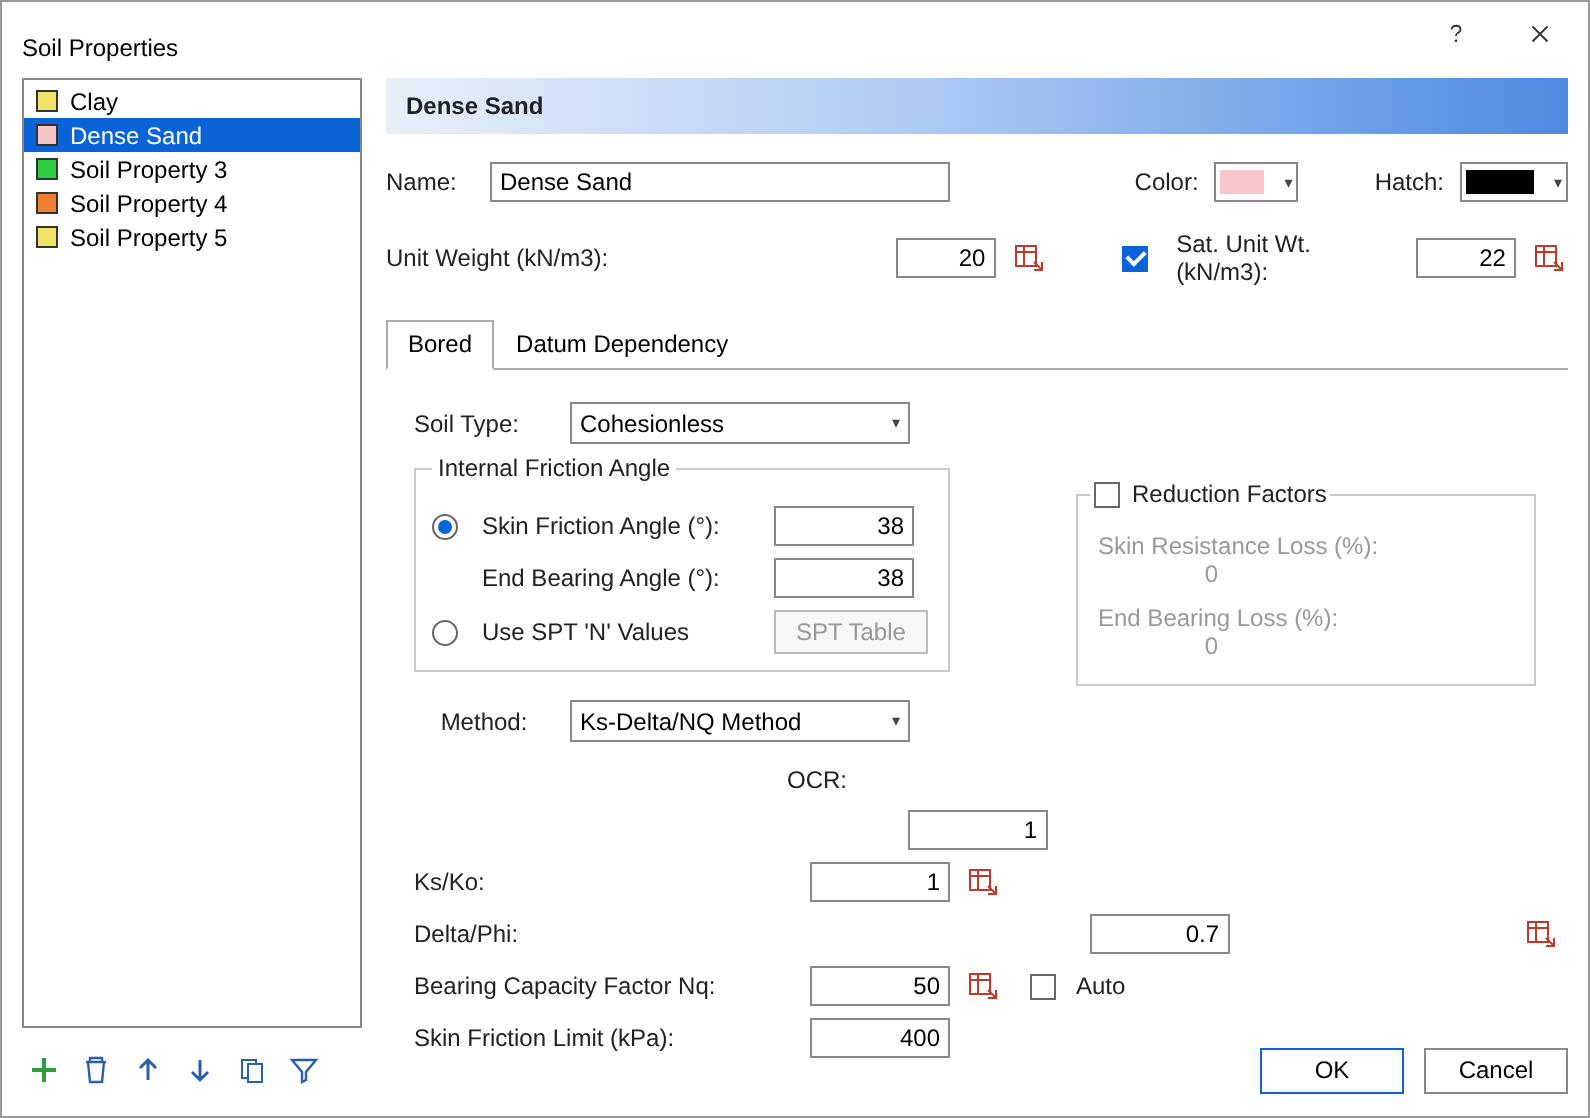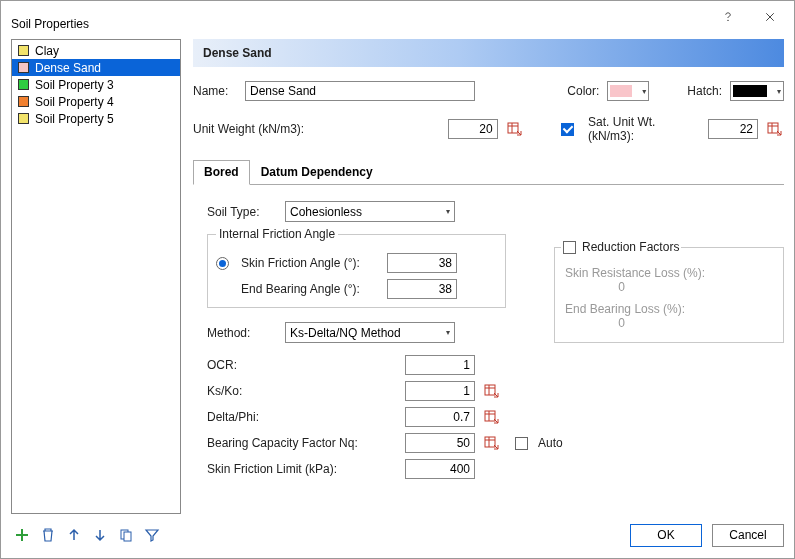--- a/index.html
+++ b/index.html
@@ -18,36 +18,36 @@
   .header-bar { height: 28px; background: linear-gradient(to right, #e8eff9 0%, #aecbf3 45%, #4d8ae0 100%); display: flex; align-items: center; padding-left: 10px; font-weight: bold; font-size: 13px; color: #222; }
   .row { display: flex; align-items: center; margin-top: 10px; }
   .lbl { color: #222; }
   .text-input { border: 1px solid #888; background: #fff; height: 20px; padding: 1px 4px; }
   .num-input { border: 1px solid #888; background: #fff; height: 20px; padding: 1px 4px; text-align: right; }
   .color-swatch-btn { width: 42px; height: 20px; border: 1px solid #888; background: #fff; display: inline-flex; align-items: center; justify-content: space-between; padding: 0 2px; }
   .color-chip { width: 22px; height: 12px; }
   .drop-arrow { font-size: 8px; color: #444; }
   .icon-btn { width: 18px; height: 18px; display: inline-flex; align-items: center; justify-content: center; border: 1px solid transparent; }
   .tabs { margin-top: 16px; display: flex; border-bottom: 1px solid #aaa; }
-  .tab { padding: 4px 10px 5px 10px; border: 1px solid transparent; position: relative; top: 1px; cursor: default; font-weight: bold; }
+  .tab { padding: 4px 10px 5px 10px; border: 1px solid transparent; position: relative; top: 1px; cursor: default; }
   .tab.active { border: 1px solid #aaa; border-bottom: 1px solid #fff; background: #fff; }
   .tab-body { padding: 10px 4px 4px 4px; position: relative; }
   .select { border: 1px solid #888; height: 21px; background: #fff; padding: 0 4px; display: inline-flex; align-items: center; justify-content: space-between; }
   .fieldset { border: 1px solid #c9c9c9; padding: 8px 8px 8px 8px; position: relative; margin-top: 6px; }
   .fieldset-legend { position: absolute; top: -8px; left: 8px; background: #fff; padding: 0 3px; color: #222; }
   .radio, .chk { width: 13px; height: 13px; border: 1px solid #666; margin-right: 6px; flex: 0 0 auto; }
   .radio { border-radius: 50%; display: inline-flex; align-items: center; justify-content: center; }
   .radio.checked::after { content: ""; width: 7px; height: 7px; border-radius: 50%; background: #0a64d8; }
   .chk { background: #fff; display: inline-flex; align-items: center; justify-content: center; }
   .chk.checked { background: #0a64d8; border-color: #0a64d8; }
   .chk.checked::after { content: ""; width: 4px; height: 7px; border: solid #fff; border-width: 0 2px 2px 0; transform: rotate(45deg) translate(-1px,-1px); }
   .disabled-btn { border: 1px solid #bbb; color: #999; background: #f7f7f7; height: 22px; padding: 0 10px; display: inline-flex; align-items: center; }
   .small-icon svg { width: 16px; height: 16px; }
   .grayed { color: #999; }
-  .reduction-box { position: absolute; top: 56px; right: 0; width: 230px; }
+  .reduction-box { position: absolute; top: 56px; right: 16px; width: 230px; }
   .reduction-box .chk-lbl { display: flex; align-items: center; }
   .reduction-box .rrow { display: flex; justify-content: space-between; margin-top: 8px; flex-direction: column; }
   .reduction-box .rval { text-align: right; width: 60px; }
   .bottom-bar { position: absolute; left: 0; right: 0; bottom: 0; height: 26px; display: flex; align-items: center; justify-content: space-between; }
   .tool-row { display: flex; gap: 8px; padding-left: 2px; }
   .tool-row .icon-btn svg { width: 16px; height: 16px; }
   .dlg-btn { height: 23px; min-width: 72px; border: 1px solid #888; background: #fff; display: inline-flex; align-items: center; justify-content: center; }
   .dlg-btn.primary { border-color: #0a64d8; }
   .btns { display: flex; gap: 10px; }
   .flex-gap { display: inline-flex; align-items: center; gap: 4px; }
@@ -151,75 +151,80 @@
     <div class="tab-body">
 
       <div class="row" style="gap:8px; margin-top:6px; margin-left:10px;">
         <span class="lbl" style="width:70px">Soil Type:</span>
         <span class="select" style="width:170px">
           <span>Cohesionless</span>
           <span class="drop-arrow">▾</span>
         </span>
       </div>
 
-      <div class="fieldset" style="margin-left:10px; width:299px; margin-top:12px;">
+      <div class="fieldset" style="margin-left:10px; width:268px; margin-top:12px;">
         <span class="fieldset-legend">Internal Friction Angle</span>
         <div class="row" style="gap:6px;">
           <span class="radio checked"></span>
           <span class="lbl" style="width:140px">Skin Friction Angle (°):</span>
           <input class="num-input" style="width: 70px;" value="38">
         </div>
         <div class="row" style="gap:6px; margin-top:6px;">
           <span style="width:19px"></span>
           <span class="lbl" style="width:140px">End Bearing Angle (°):</span>
           <input class="num-input" style="width: 70px;" value="38">
+        </div>
+        <div class="row" style="gap:6px; margin-top:6px;">
+          <span class="radio"></span>
+          <span class="lbl" style="width:140px">Use SPT 'N' Values</span>
+          <span class="disabled-btn">SPT Table</span>
         </div>
       </div>
 
       <div class="reduction-box">
         <div class="fieldset" style="padding:10px 10px 12px 10px;">
           <div style="position:absolute;top:-8px;left:6px;background:#fff;padding:0 2px;" class="chk-lbl">
             <span class="chk"></span>
             <span class="lbl">Reduction Factors</span>
           </div>
           <div class="rrow">
             <span class="lbl grayed">Skin Resistance Loss (%):</span>
             <span class="rval grayed">0</span>
           </div>
           <div class="rrow">
             <span class="lbl grayed">End Bearing Loss (%):</span>
             <span class="rval grayed">0</span>
           </div>
         </div>
       </div>
 
-      <div class="row" style="gap:8px; margin-left:10px; margin-top:14px;">
+      <div class="row" style="gap:8px; margin-left:10px; margin-top:14px;text-align:center;">
         <span class="lbl" style="width:70px">Method:</span>
         <span class="select" style="width:170px">
           <span>Ks-Delta/NQ Method</span>
           <span class="drop-arrow">▾</span>
         </span>
       </div>
 
-      <div class="row" style="gap:8px; margin-left:10px; margin-top:12px;">
+      <div class="row" style="gap:8px; margin-top:12px;flex-direction:column;">
         <span class="lbl" style="width:190px">OCR:</span>
         <input class="num-input" style="width: 70px;" value="1">
       </div>
       <div class="row" style="gap:8px; margin-left:10px; margin-top:6px;">
         <span class="lbl" style="width:190px">Ks/Ko:</span>
         <input class="num-input" style="width: 70px;" value="1">
         <span class="icon-btn small-icon">
           <svg viewBox="0 0 16 16">
               <rect x="1" y="2" width="10" height="10" fill="none" stroke="#c0392b"></rect>
               <path d="M1 5h10M5 2v10" stroke="#c0392b"></path>
               <path d="M10 10l4 4M14 10v4h-4" stroke="#c0392b" fill="none"></path>
             </svg>
         </span>
       </div>
-      <div class="row" style="gap:8px; margin-left:10px; margin-top:6px;">
+      <div class="row" style="gap:8px; margin-left:10px; margin-top:6px;justify-content:space-between;">
         <span class="lbl" style="width:190px">Delta/Phi:</span>
         <input class="num-input" style="width: 70px;" value="0.7">
         <span class="icon-btn small-icon">
           <svg viewBox="0 0 16 16">
               <rect x="1" y="2" width="10" height="10" fill="none" stroke="#c0392b"></rect>
               <path d="M1 5h10M5 2v10" stroke="#c0392b"></path>
               <path d="M10 10l4 4M14 10v4h-4" stroke="#c0392b" fill="none"></path>
             </svg>
         </span>
       </div>

